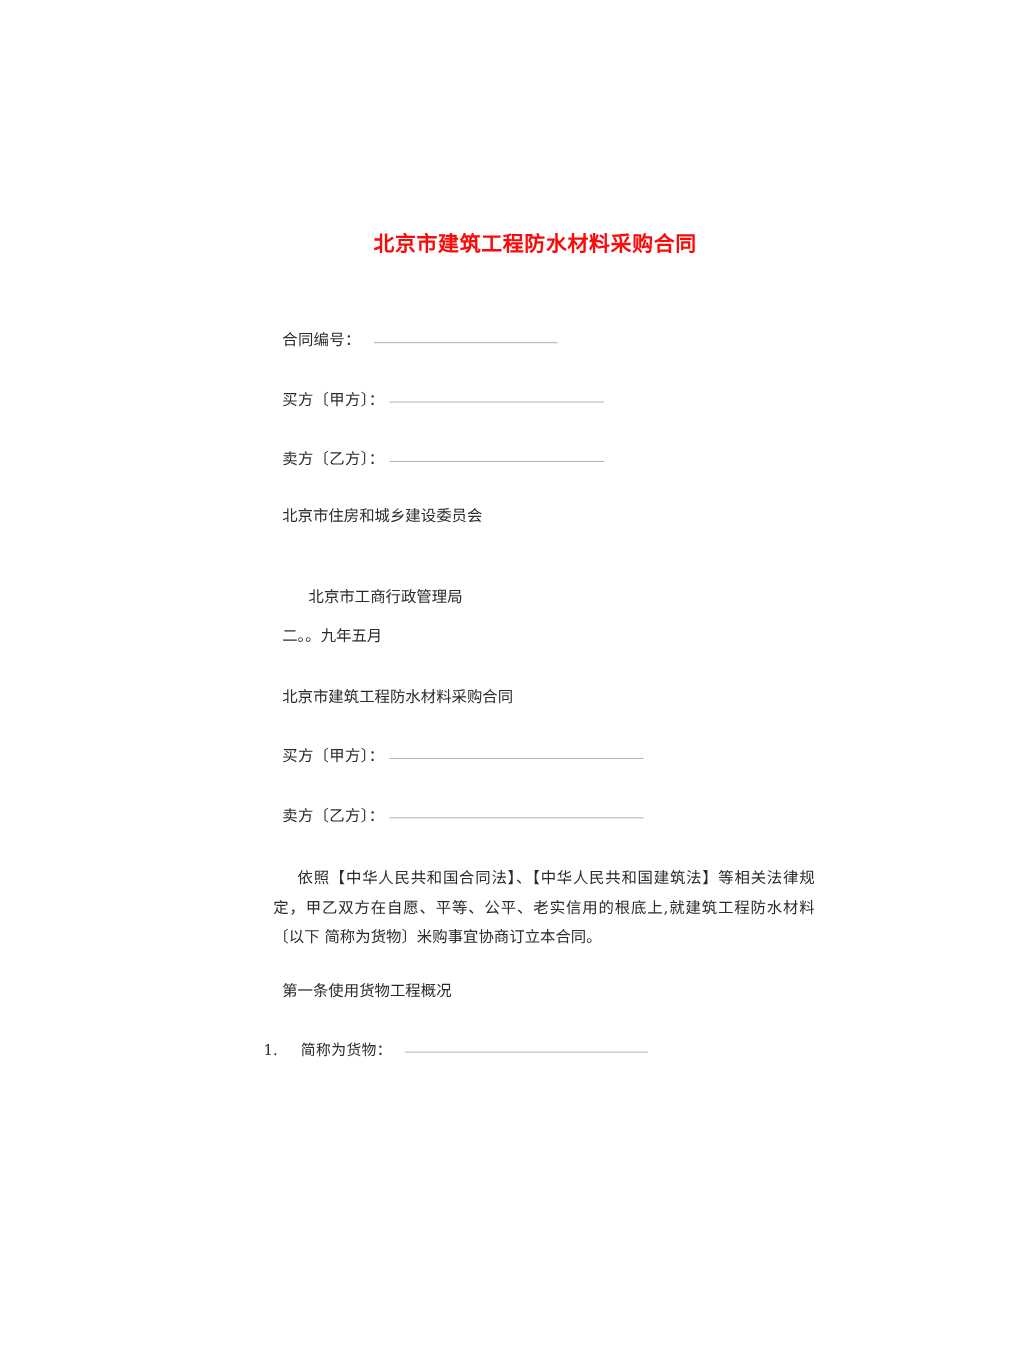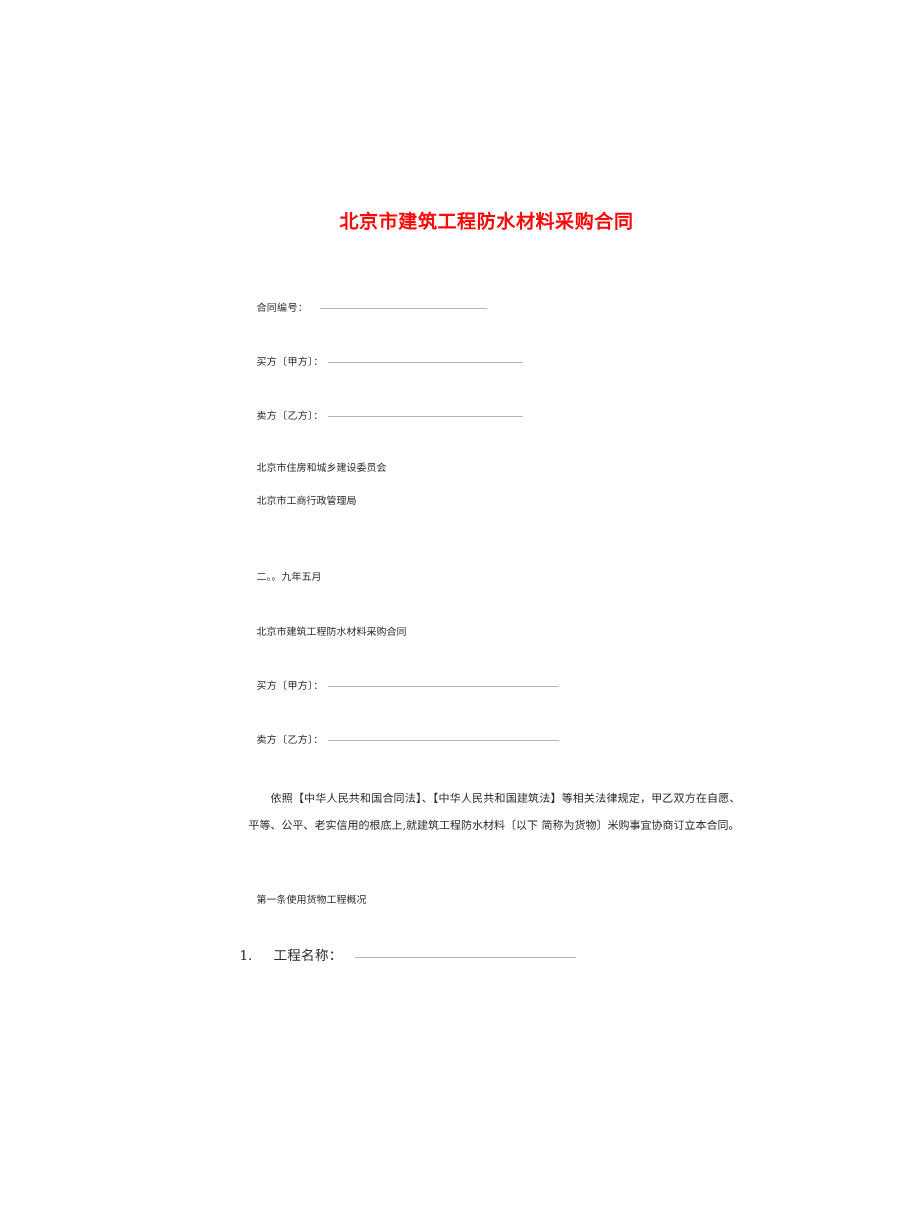--- a/index.html
+++ b/index.html
@@ -31,21 +31,21 @@
     font-weight: bold;
     letter-spacing: 0.6px;
     color: #fb0a0a;
     font-family: "DejaVu Sans", "Liberation Sans", sans-serif;
   }
 
   
   .body-block {
     position: absolute;
     left: 230px;
-    font-size: 10px;
+    font-size: 14px;
     line-height: 1;
     white-space: nowrap;
     color: #2b2b2b;
   }
 
   
   .field-row {
     display: flex;
     align-items: baseline;
   }
@@ -62,21 +62,21 @@
     top: -2px;
   }
   .rule-gap-sm { margin-left: 12px; }
   .rule-gap-xs { margin-left: 4px; }
 
   
   .para {
     position: absolute;
     left: 222px;
     width: 492px;
-    font-size: 11px;
+    font-size: 14px;
     line-height: 26.5px;
     text-align: justify;
     text-justify: inter-ideograph;
     color: #2b2b2b;
     text-indent: 22px;
   }
 
   
   .num-item {
     position: absolute;
@@ -111,21 +111,21 @@
     <span class="field-rule rule-gap-xs" style="width:195px;"></span>
   </div>
 
   <div class="body-block field-row" style="top:411px;">
     <span class="field-label">卖方〔乙方〕：</span>
     <span class="field-rule rule-gap-xs" style="width:195px;"></span>
   </div>
 
   <div class="body-block" style="top:463px;">北京市住房和城乡建设委员会</div>
 
-  <div class="body-block" style="top:496px;">北京市工商行政管理局</div>
+  <div class="body-block" style="top:536px;margin-left:24px;">北京市工商行政管理局</div>
 
   <div class="body-block" style="top:573px;font-family:Liberation Mono, monospace;">二。。九年五月</div>
 
   <div class="body-block" style="top:627px;">北京市建筑工程防水材料采购合同</div>
 
   <div class="body-block field-row" style="top:681px;">
     <span class="field-label">买方〔甲方〕：</span>
     <span class="field-rule rule-gap-xs" style="width:231px;"></span>
   </div>
 
@@ -133,17 +133,17 @@
     <span class="field-label">卖方〔乙方〕：</span>
     <span class="field-rule rule-gap-xs" style="width:231px;"></span>
   </div>
 
   <div class="para" style="top:786px;">依照【中华人民共和国合同法】、【中华人民共和国建筑法】等相关法律规定，甲乙双方在自愿、平等、公平、老实信用的根底上,就建筑工程防水材料〔以下 简称为货物〕米购事宜协商订立本合同。</div>
 
   <div class="body-block" style="top:895px;font-family:Liberation Serif, serif;">第一条使用货物工程概况</div>
 
   <div class="num-item" style="top:949px;">
     <span class="num-marker">1.</span>
-    <span class="field-label">工程名称：</span>
+    <span class="field-label">简称为货物：</span>
     <span class="field-rule rule-gap-sm" style="width:221px;"></span>
   </div>
 
 </div>
 
 </body></html>

